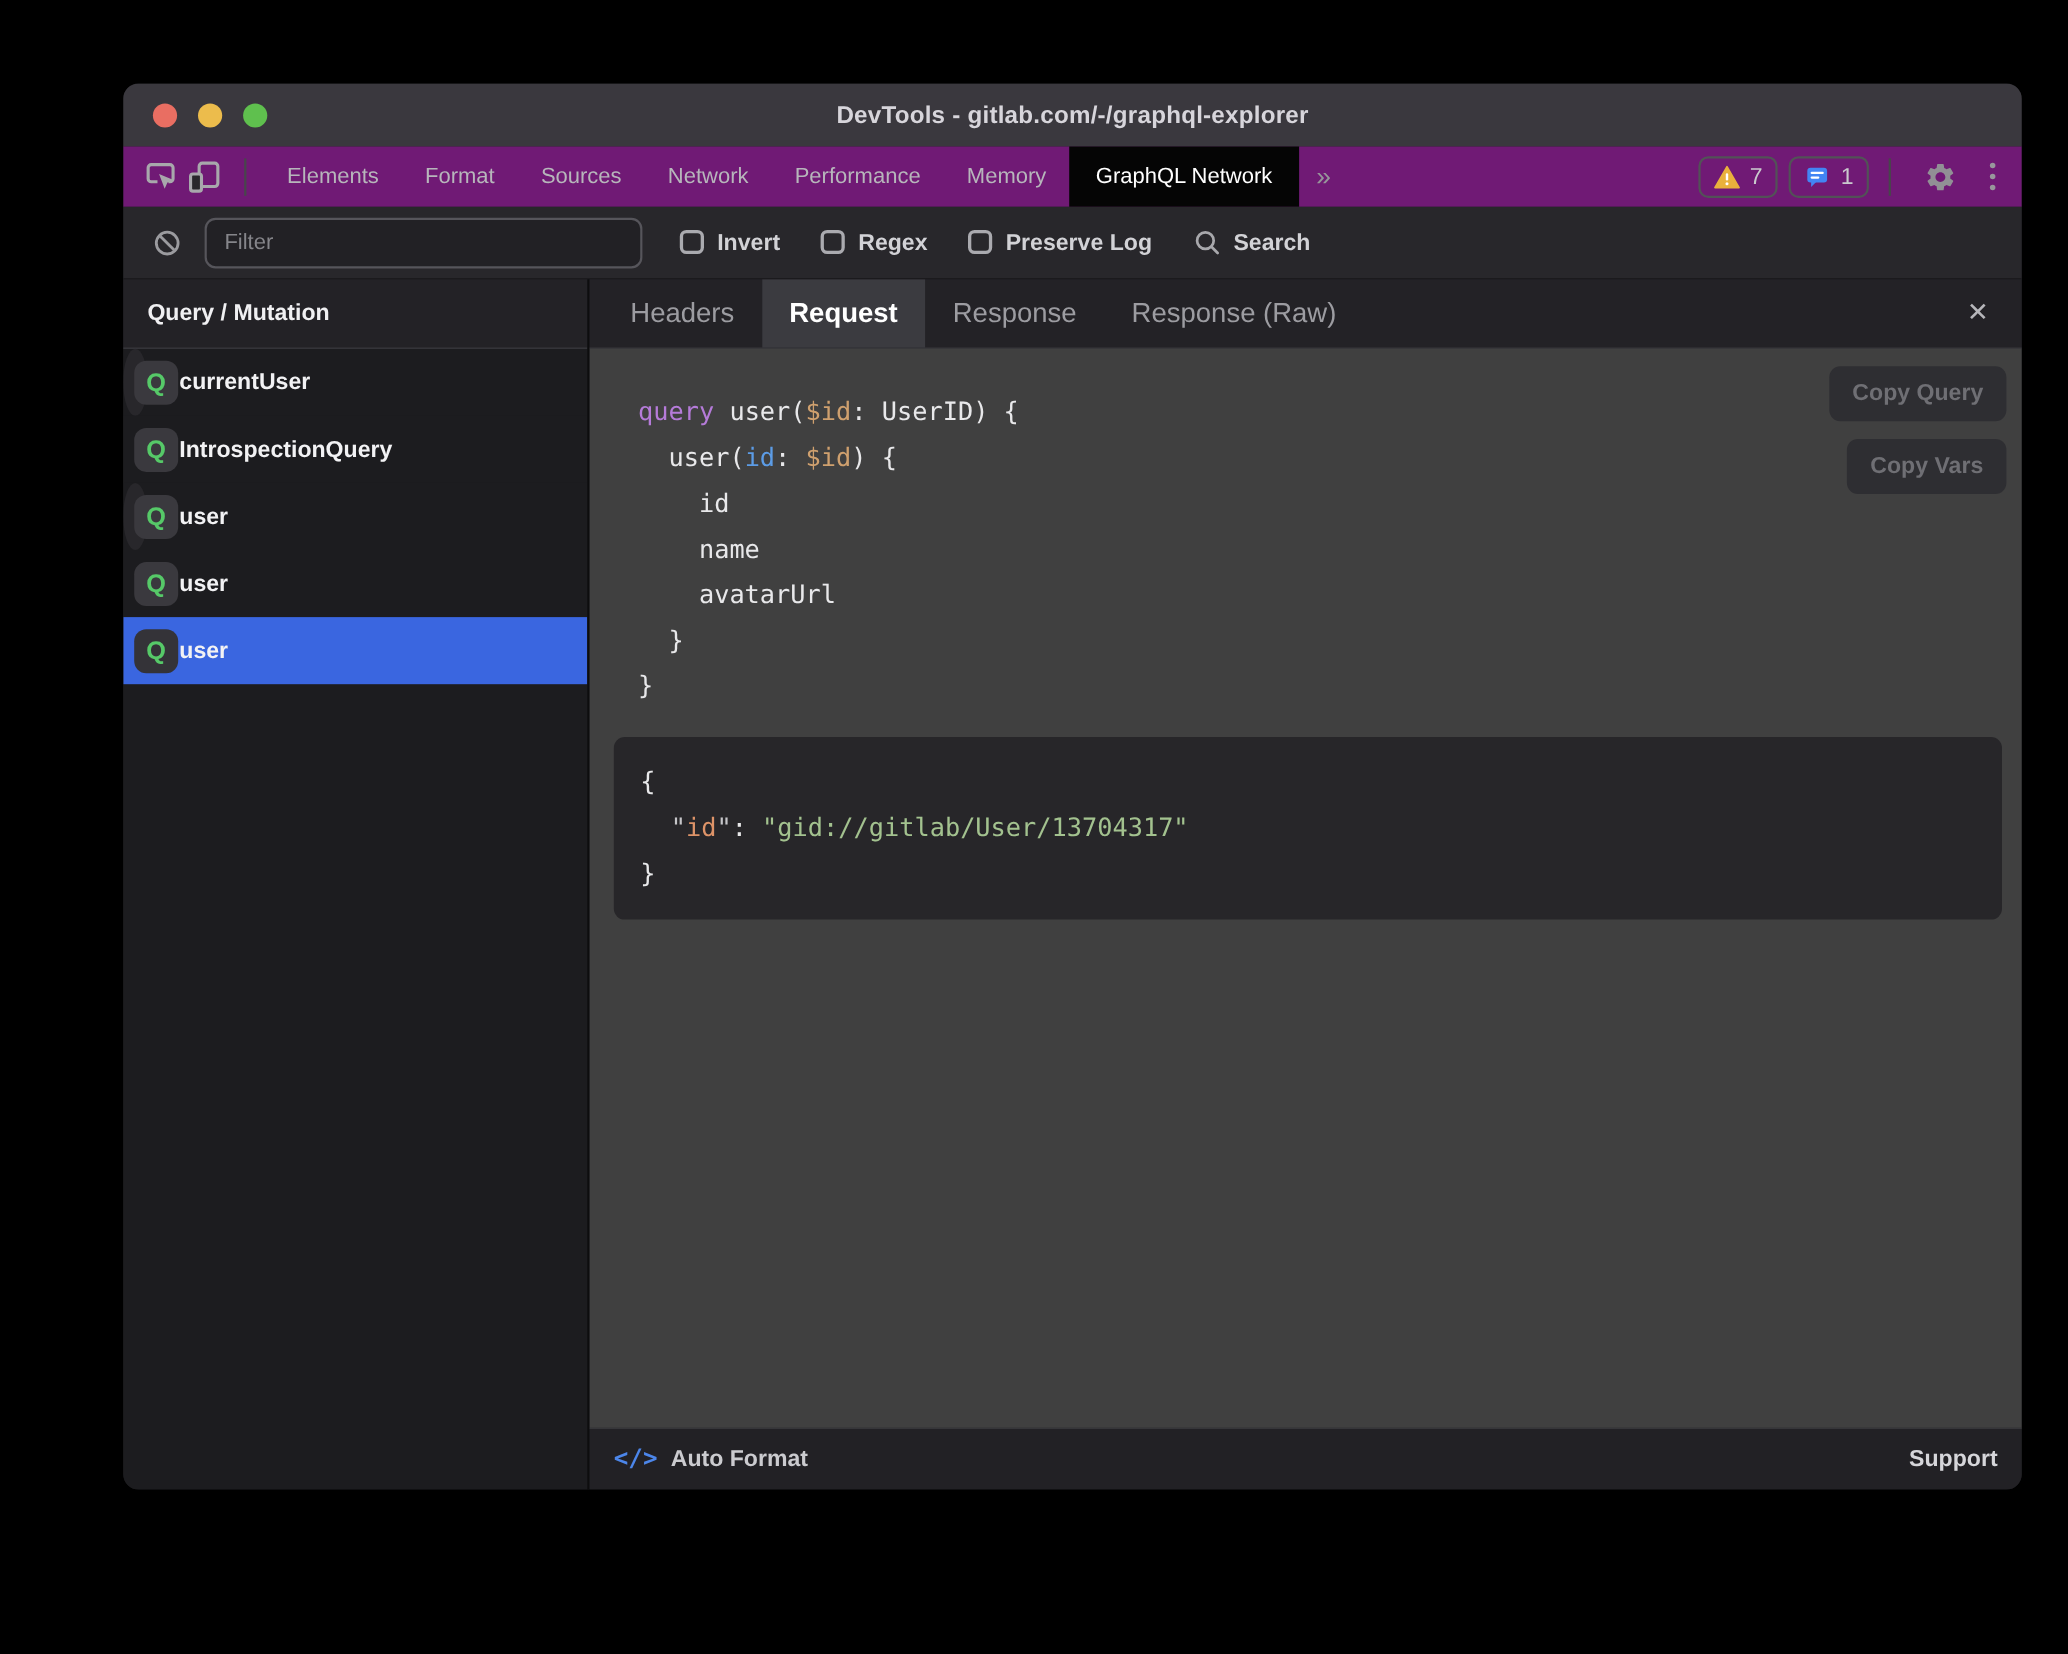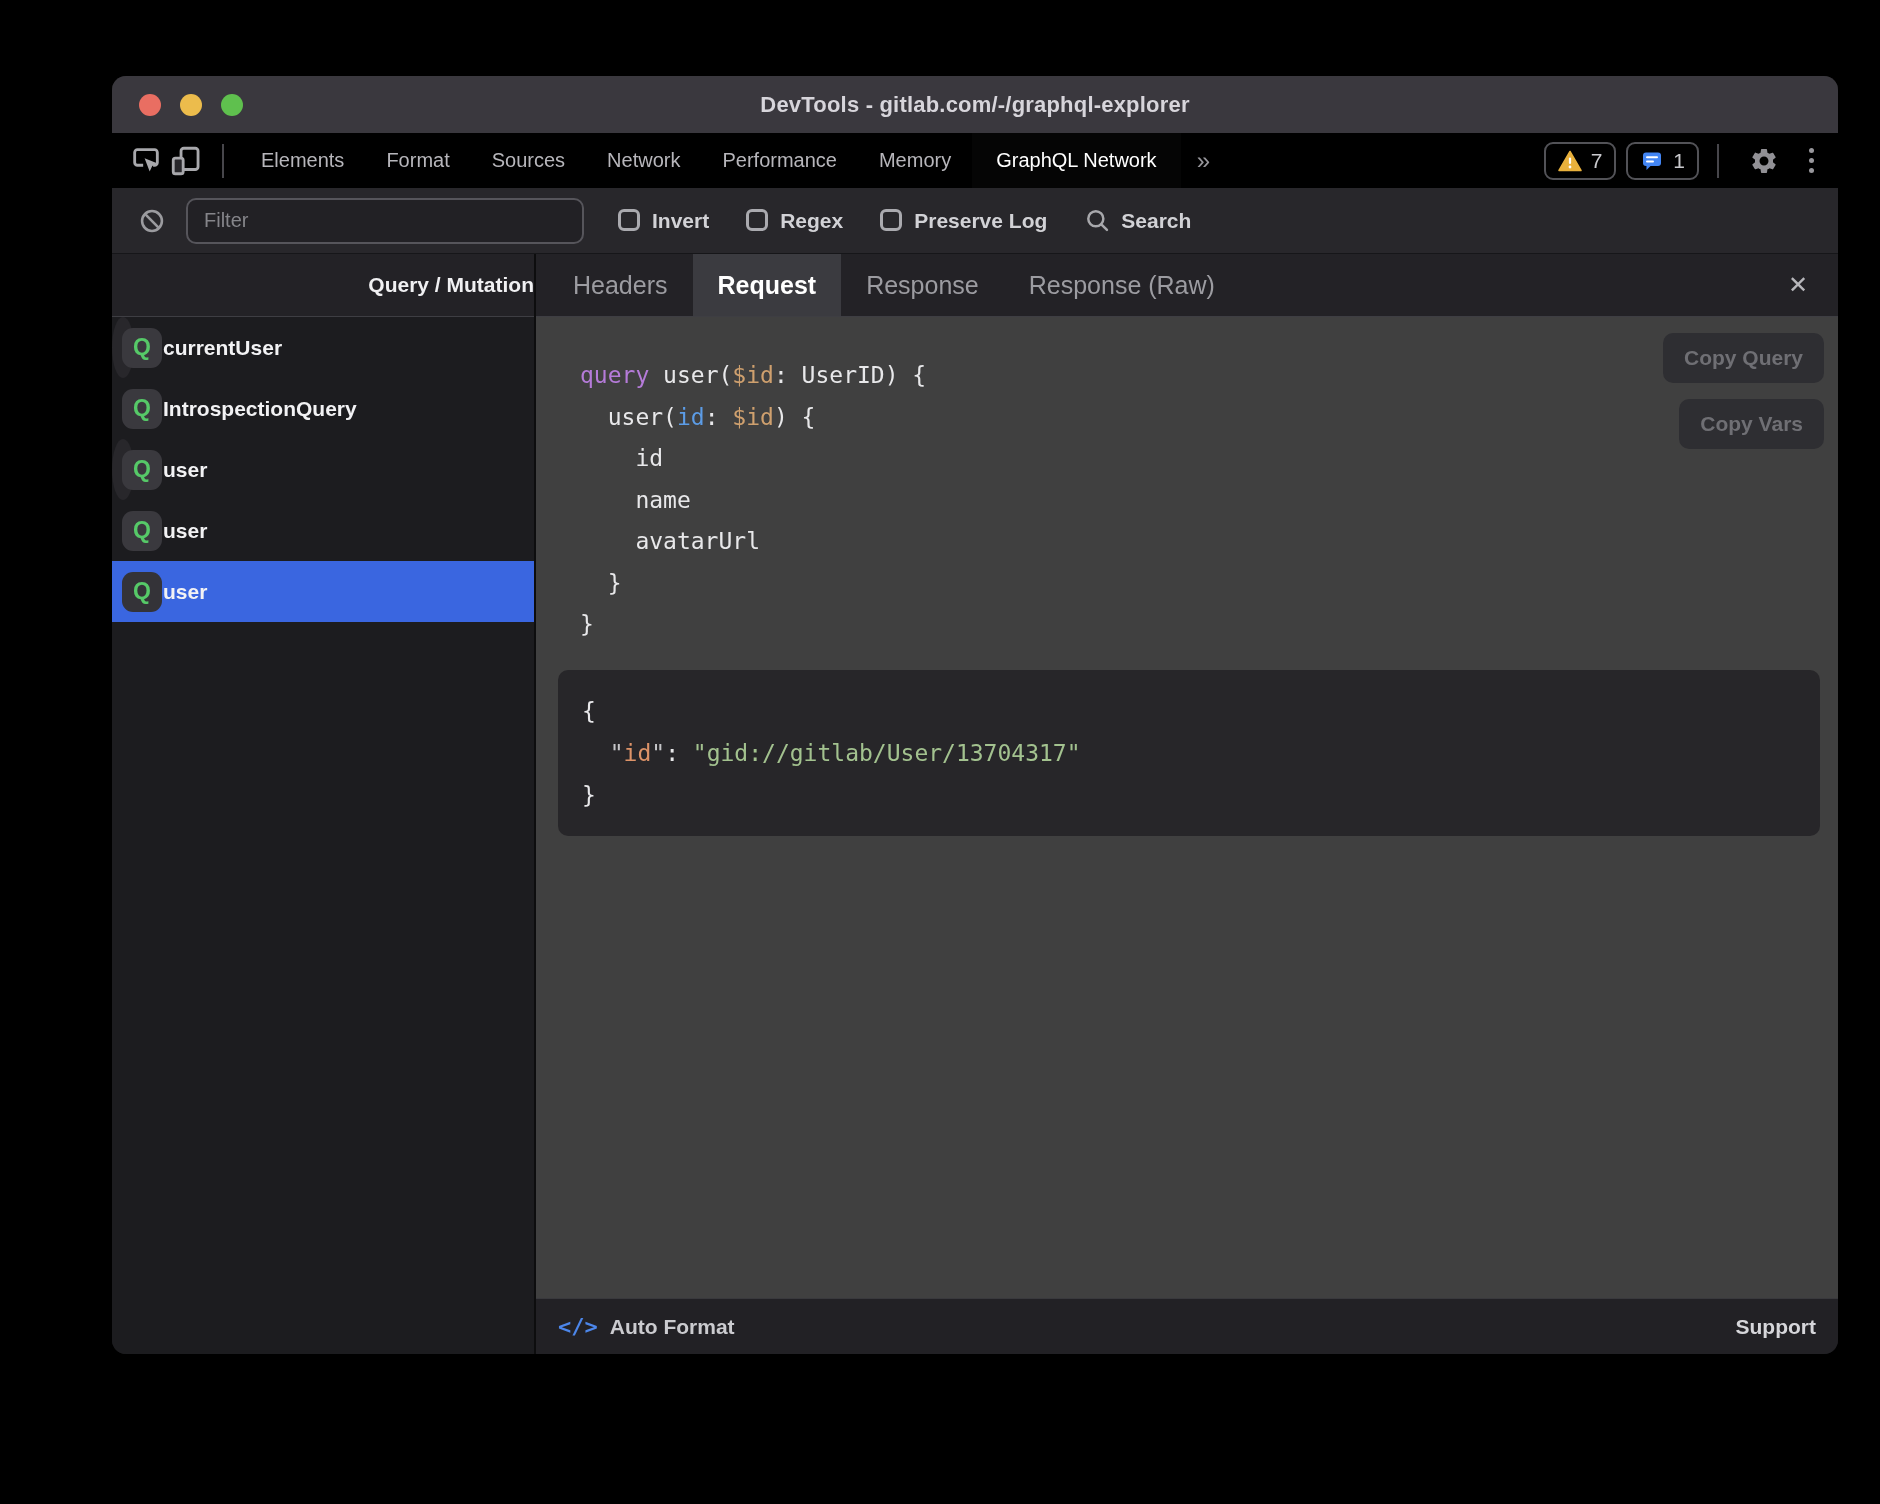--- a/index.html
+++ b/index.html
@@ -15,21 +15,21 @@
   .titlebar { height:57px; flex:0 0 57px; background:#3a383e; position:relative;
     display:flex; align-items:center; justify-content:center; }
   .traffic { position:absolute; left:27px; top:0; height:100%; display:flex; align-items:center; gap:19px; }
   .light { width:22px; height:22px; border-radius:50%; }
   .light.red { background:var(--traffic-red,#e96e62); }
   .light.yellow { background:var(--traffic-yellow,#ecbc4c); }
   .light.green { background:var(--traffic-green,#5fc04e); }
   .title-text { color:#d7d5db; font-size:22px; font-weight:700; letter-spacing:.2px; }
 
   
-  .tabbar { height:55px; flex:0 0 55px; background:#000000; display:flex; align-items:center; padding:0 20px 0 14px; }
+  .tabbar { height:55px; flex:0 0 55px; background:#701a75; display:flex; align-items:center; padding:0 20px 0 14px; }
   .icon-btn { width:40px; height:40px; display:flex; align-items:center; justify-content:center; flex:0 0 auto; }
   .vsep { width:2px; height:34px; background:#47464b; margin:0 16px; flex:0 0 auto; }
   #main-tabs { display:flex; height:100%; }
   .main-tab { height:100%; display:flex; align-items:center; padding:0 21px; font-size:20px; color:#b7b6bb; white-space:nowrap; }
   .main-tab.active { background:#050505; color:#ffffff; padding:0 24px; }
   .overflow-chevron { color:#97969b; font-size:24px; padding:0 16px; }
   .tabbar-spacer { flex:1; }
   .count-badge { height:38px; border:2px solid #525257; border-radius:9px; display:flex; align-items:center; gap:9px; padding:0 12px; margin-left:10px; }
   .count-badge .num { color:#c9c9cd; font-size:21px; }
   .gear-wrap, .kebab-wrap { margin-left:26px; display:flex; align-items:center; justify-content:center; }
@@ -47,21 +47,21 @@
   .cb-box { width:22px; height:22px; border:3px solid #aaaaaf; border-radius:6px; background:transparent; }
   .cb-label, .search-label { color:#d2d2d6; font-size:21px; font-weight:700; white-space:nowrap; }
   .search-group { display:flex; align-items:center; gap:10px; margin-left:37px; }
 
   
   .main { flex:1; display:flex; min-height:0; }
   .left { width:422px; flex:0 0 422px; display:flex; flex-direction:column; background:#1c1c1f; }
   .vdivider { width:2px; flex:0 0 2px; background:#0d0d0e; }
   .right { flex:1; display:flex; flex-direction:column; min-width:0; }
 
-  .band { height:63px; flex:0 0 63px; background:#232226; border-bottom:1px solid #3e3e43; display:flex; align-items:center;justify-content:flex-end; }
+  .band { height:63px; flex:0 0 63px; background:#232226; border-bottom:1px solid #3e3e43; display:flex; align-items:center; }
   .left .band { padding-left:22px; }
   .band-title { color:#f0f0f2; font-size:21px; font-weight:700; }
 
   
   #query-list { flex:1; overflow:hidden; }
   .qrow { height:61px; display:flex; align-items:center; padding-left:10px; }
   .qrow.light { background:#28272b; }
   .qrow.dark { background:#1c1c1f; }
   .qrow.selected { background:var(--selection-blue,#3a66e0); }
   .qbadge { width:40px; height:40px; border-radius:11px; background:#3a393e; flex:0 0 40px;

